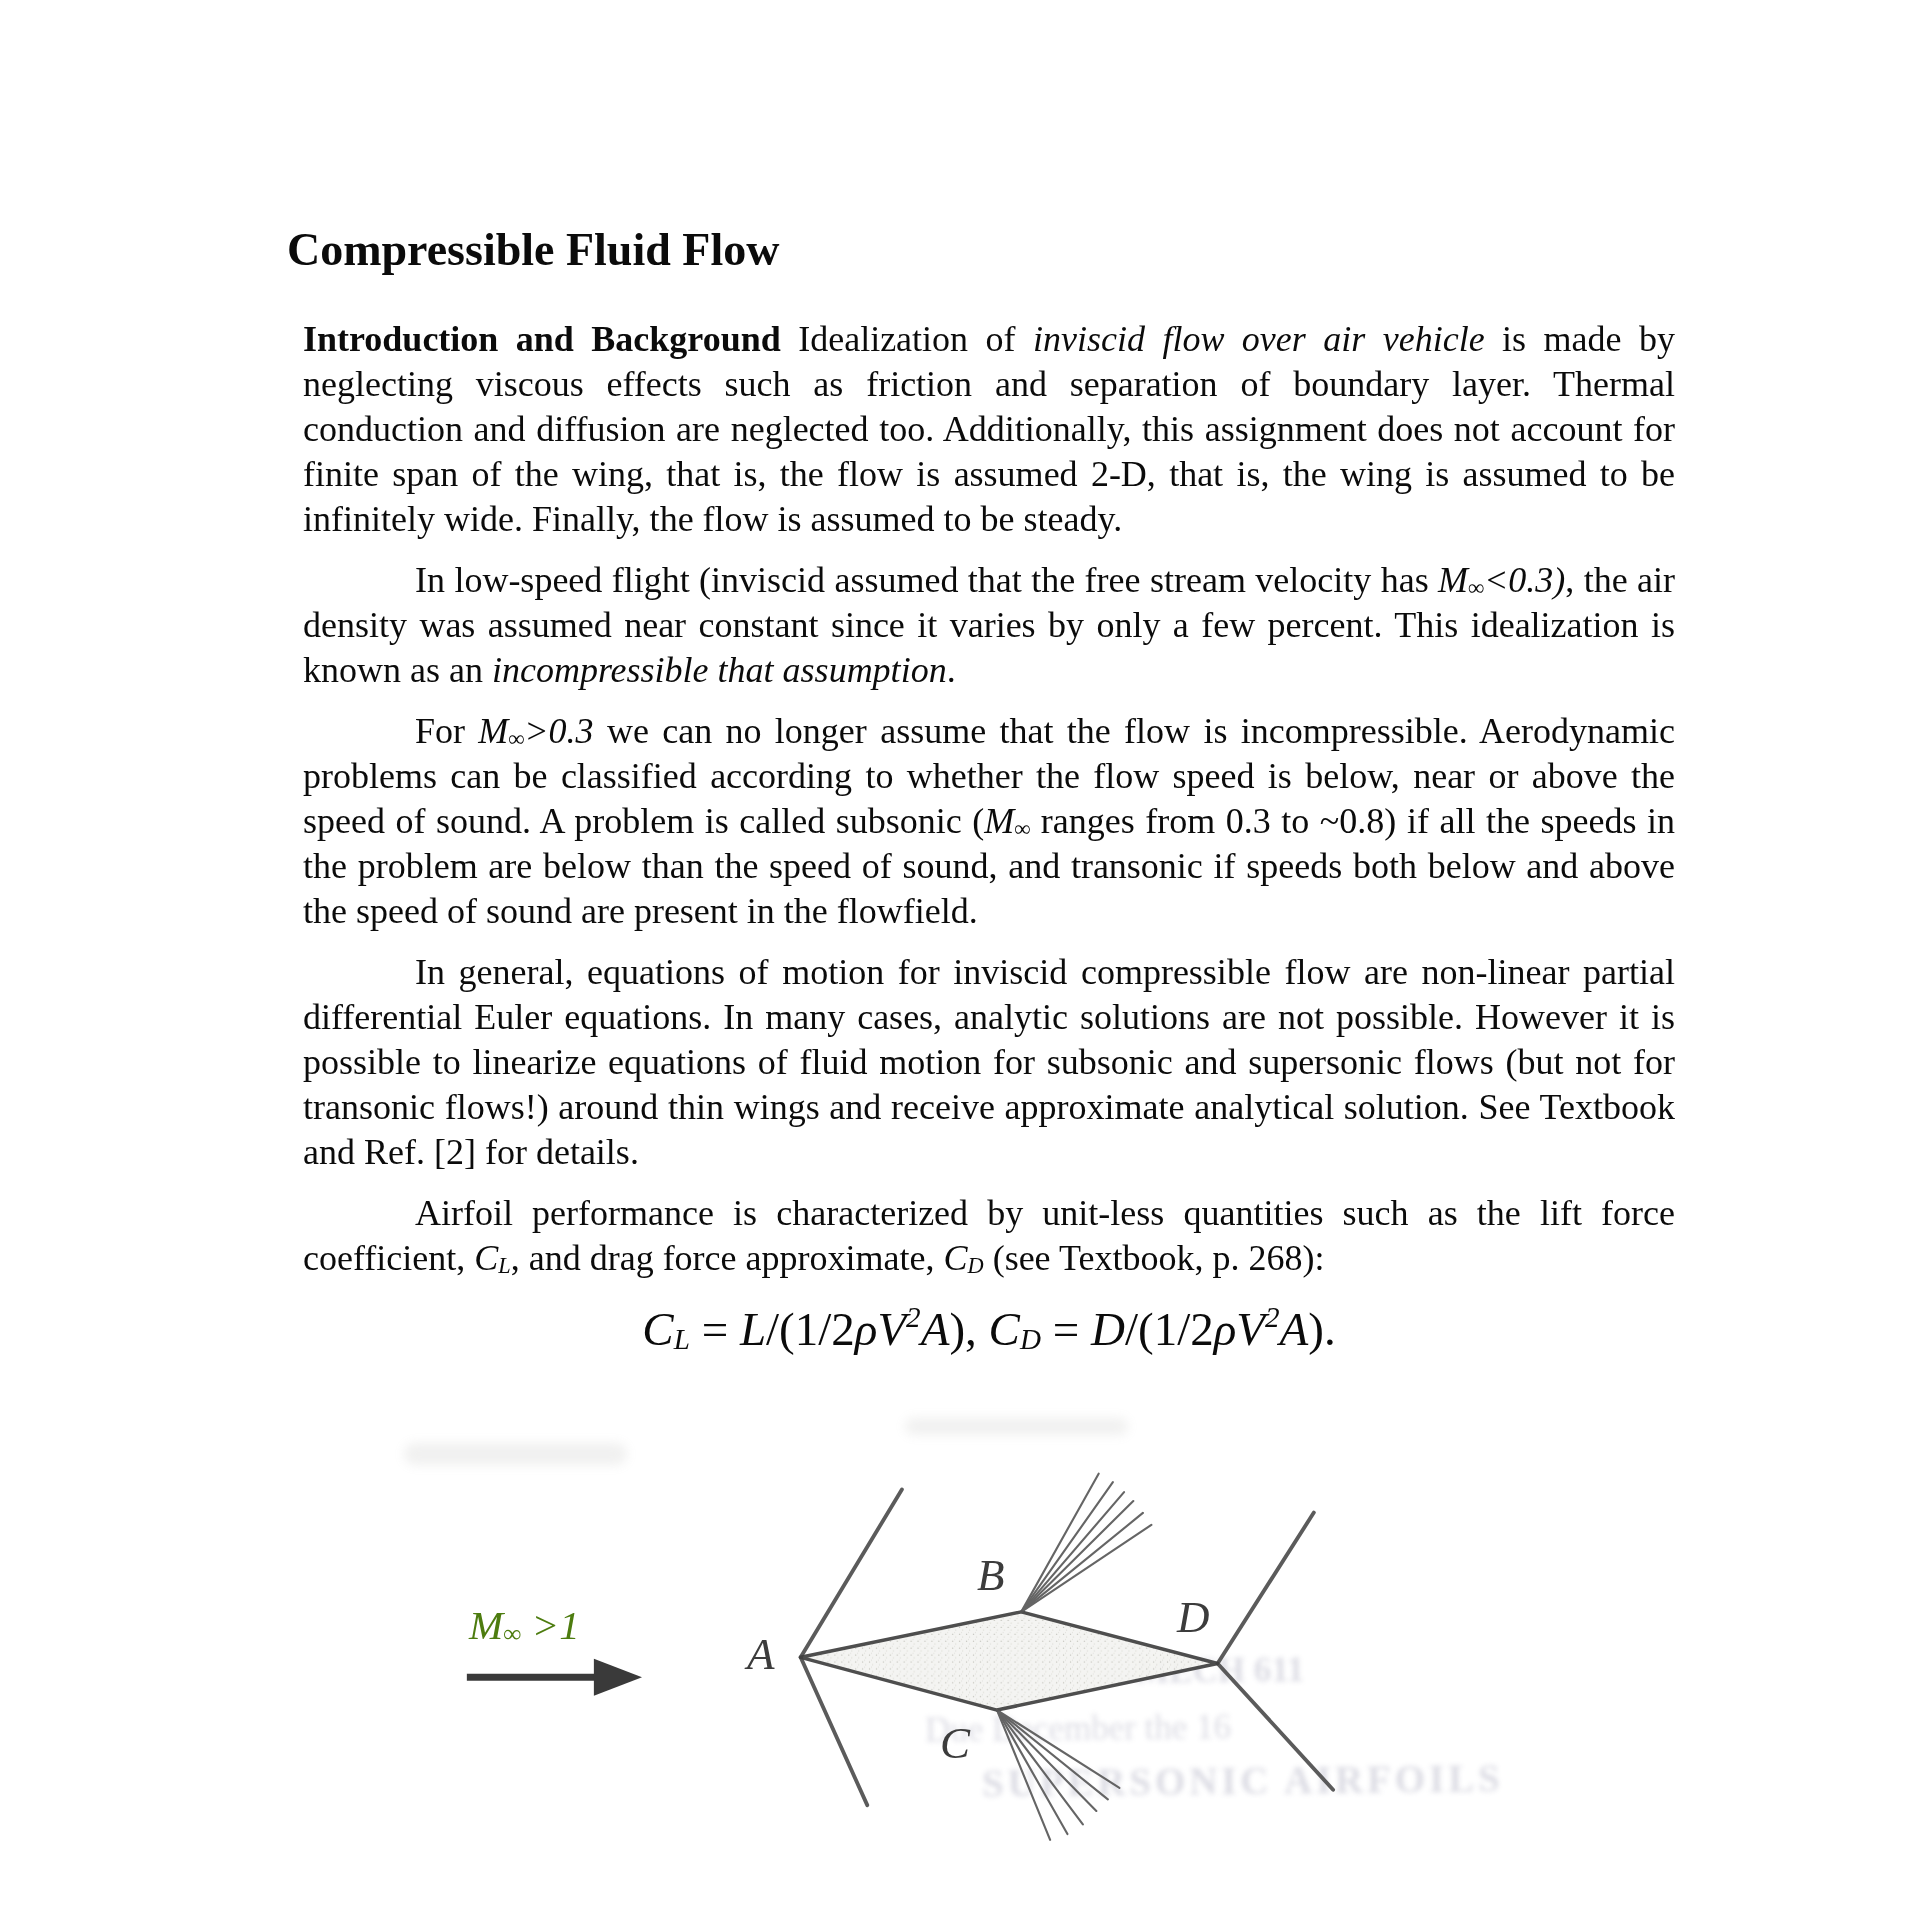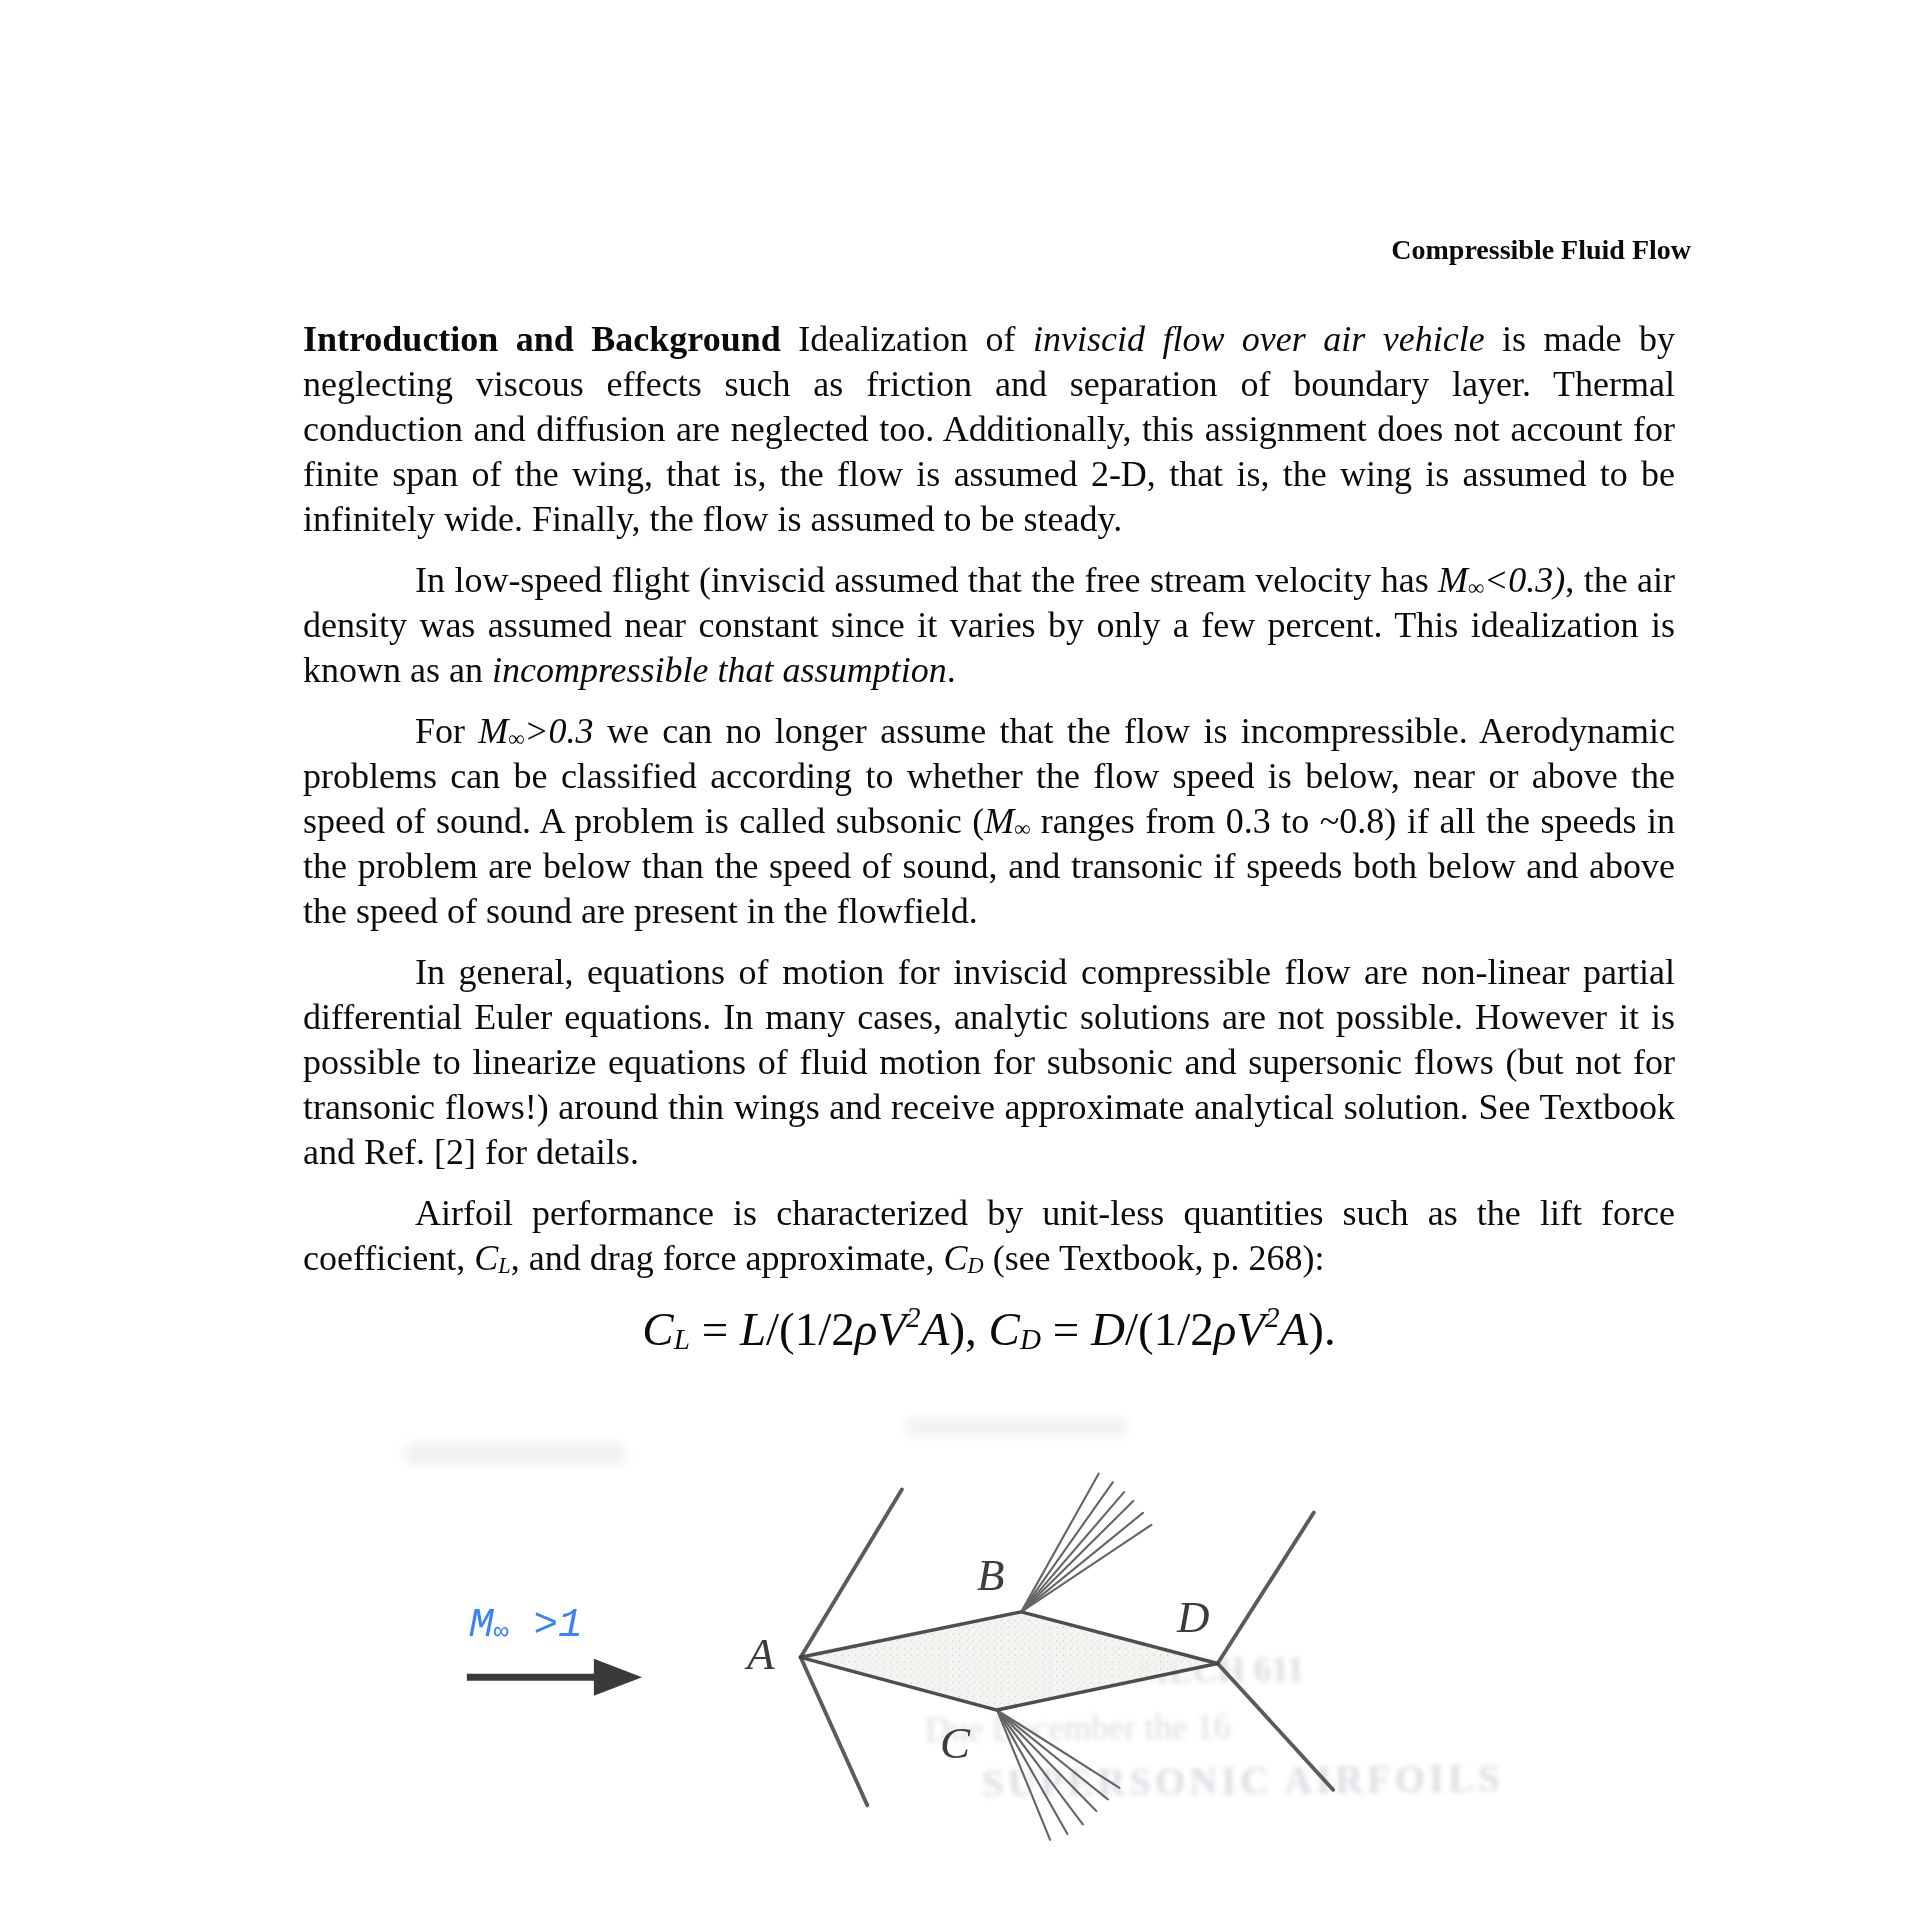--- a/index.html
+++ b/index.html
@@ -9,37 +9,37 @@
     background:#ffffff;
     font-family:"Liberation Serif","DejaVu Serif",serif;
     color:#0b0b0b;
     overflow:hidden;
   }
   .content{
     position:absolute;left:287px;top:227px;width:1404px;
     font-size:36px;line-height:45px;text-align:justify;
   }
   .doc-title{
-    text-align:right;font-weight:700;font-size:28px;
+    text-align:left;font-weight:700;font-size:46px;
     margin:0 0 45px 0;
   }
   p{margin:16px;padding:0;}
   .indent{text-indent:112px;}
   .equation{
     text-align:center;font-size:47px;line-height:65px;
     margin:9.2px 0 35px 0;text-indent:0;
   }
   .part-heading{font-weight:700;}
   .fig-block{position:relative;height:458px;}
   .fig-svg{position:absolute;left:137px;top:26.6px;width:1002px;height:462px;}
   .fig-label{
     position:absolute;font-style:italic;color:#3c3c3c;
     font-size:45px;line-height:1;white-space:nowrap;
   }
-  .mach-label{font-size:41px;color:#3b82f6;font-family:Liberation Mono, monospace;}
+  .mach-label{font-size:41px;color:#4d7c0f;}
   .ghost{
     position:absolute;color:#9494ac;opacity:.32;filter:blur(2.7px);
     white-space:nowrap;transform:rotate(-0.6deg);line-height:1;
   }
   .ghost-1{font-size:35px;font-weight:700;}
   .ghost-2{font-size:35px;}
   .ghost-3{font-size:39px;font-weight:700;letter-spacing:3.9px;}
   .smudge{position:absolute;background:#9a9a96;opacity:.14;filter:blur(5.4px);border-radius:11.6px;}
   .rb{font-weight:700;}
   .ri{font-style:italic;}

